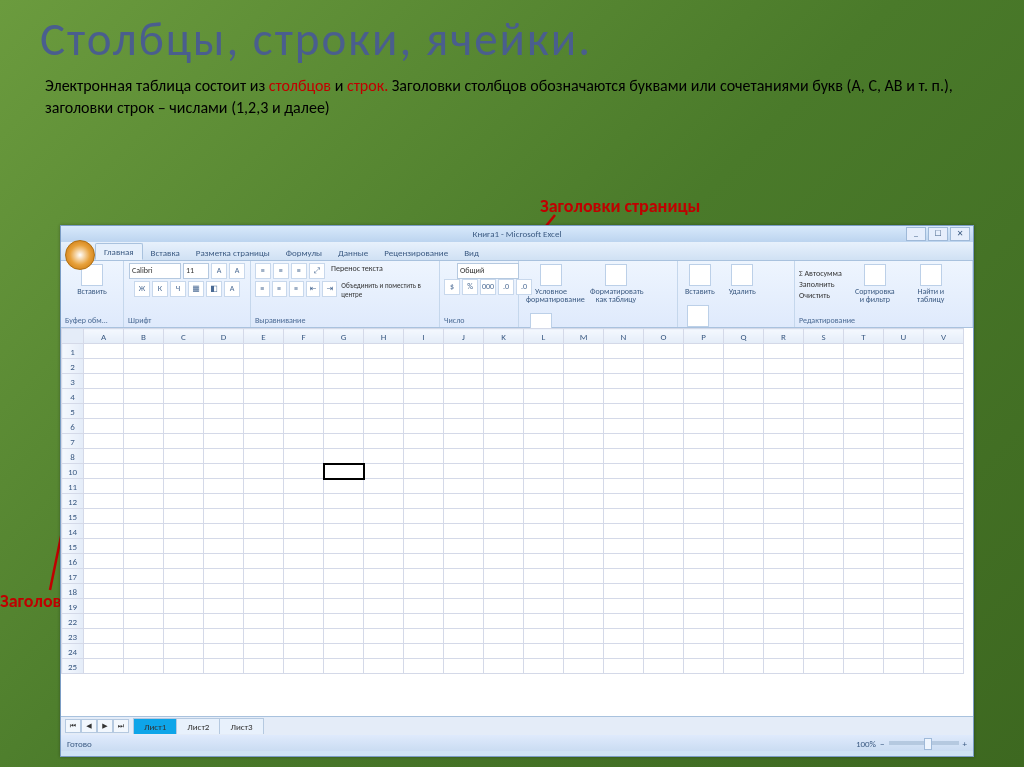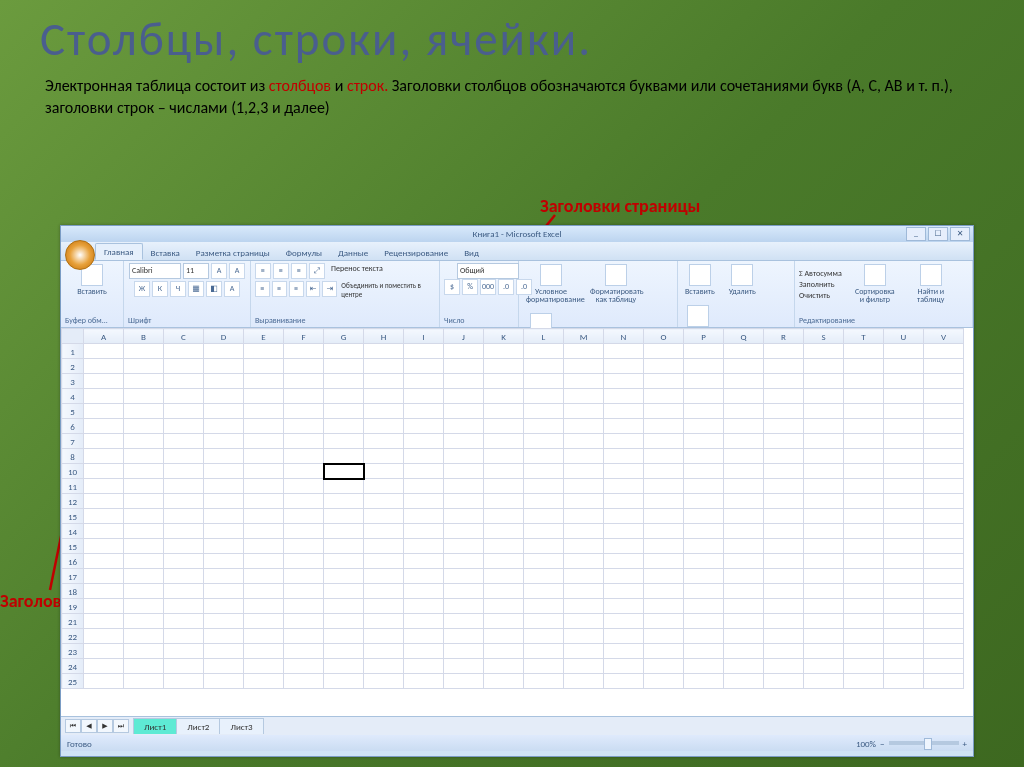--- a/index.html
+++ b/index.html
@@ -37,21 +37,21 @@
   table.grid{border-collapse:collapse;font-size:9px;color:#333;table-layout:fixed}
   table.grid th,table.grid td{border:1px solid #d4d9e8;height:15px;padding:0;box-sizing:border-box}
   table.grid th{background:linear-gradient(#f4f8fe,#e4ecf8);font-weight:400;color:#3b5a82;text-align:center}
   table.grid .corner{width:22px;background:#e4ecf8}
   table.grid .rh{width:22px;background:linear-gradient(90deg,#f4f8fe,#e4ecf8);text-align:center;font-weight:400;color:#3b5a82}
   table.grid td{width:40px}
   .sel{outline:2px solid #000;outline-offset:-1px}
   .sheet-tabs{height:18px;background:#e4ecf8;display:flex;align-items:center;border-top:1px solid #a9c2de;font-size:9px}
   .sheet-tabs .nav{display:flex;margin:0 4px}
   .sheet-tabs .nav span{width:14px;height:12px;border:1px solid #b5c9e0;background:#f2f7fd;text-align:center;line-height:11px;font-size:7px}
-  .sheet-tabs .st{padding:2px 10px;background:#5eead4;border:1px solid #b5c9e0;border-bottom:none;margin-right:-1px}
+  .sheet-tabs .st{padding:2px 10px;background:#0ea5e9;border:1px solid #b5c9e0;border-bottom:none;margin-right:-1px}
   .sheet-tabs .st.inactive{background:#e8f1fc}
   .status{height:16px;background:linear-gradient(#dfeafc,#cadcf2);display:flex;align-items:center;justify-content:space-between;padding:0 6px;font-size:9px;color:#3b5a82}
   .status .zoom{display:flex;align-items:center;gap:4px}
   .status .slider{width:70px;height:4px;background:#b5c9e0;position:relative}
   .status .slider::after{content:"";position:absolute;left:50%;top:-3px;width:6px;height:10px;background:#eef5fe;border:1px solid #9fb9d8}
   svg.arrows{position:absolute;top:0;left:0;pointer-events:none}
 </style>
 </head>
 <body>
 
@@ -683,45 +683,20 @@
               <td></td>
               <td></td>
               <td></td>
               <td></td>
               <td></td>
               <td></td>
               <td></td>
               <td></td>
             </tr>
             <tr>
-              <th class="rh">21</th>
-              <td></td>
-              <td></td>
-              <td></td>
-              <td></td>
-              <td></td>
-              <td></td>
-              <td></td>
-              <td></td>
-              <td></td>
-              <td></td>
-              <td></td>
-              <td></td>
-              <td></td>
-              <td></td>
-              <td></td>
-              <td></td>
-              <td></td>
-              <td></td>
-              <td></td>
-              <td></td>
-              <td></td>
-              <td></td>
-            </tr>
-            <tr>
               <th class="rh">22</th>
               <td></td>
               <td></td>
               <td></td>
               <td></td>
               <td></td>
               <td></td>
               <td></td>
               <td></td>
               <td></td>

